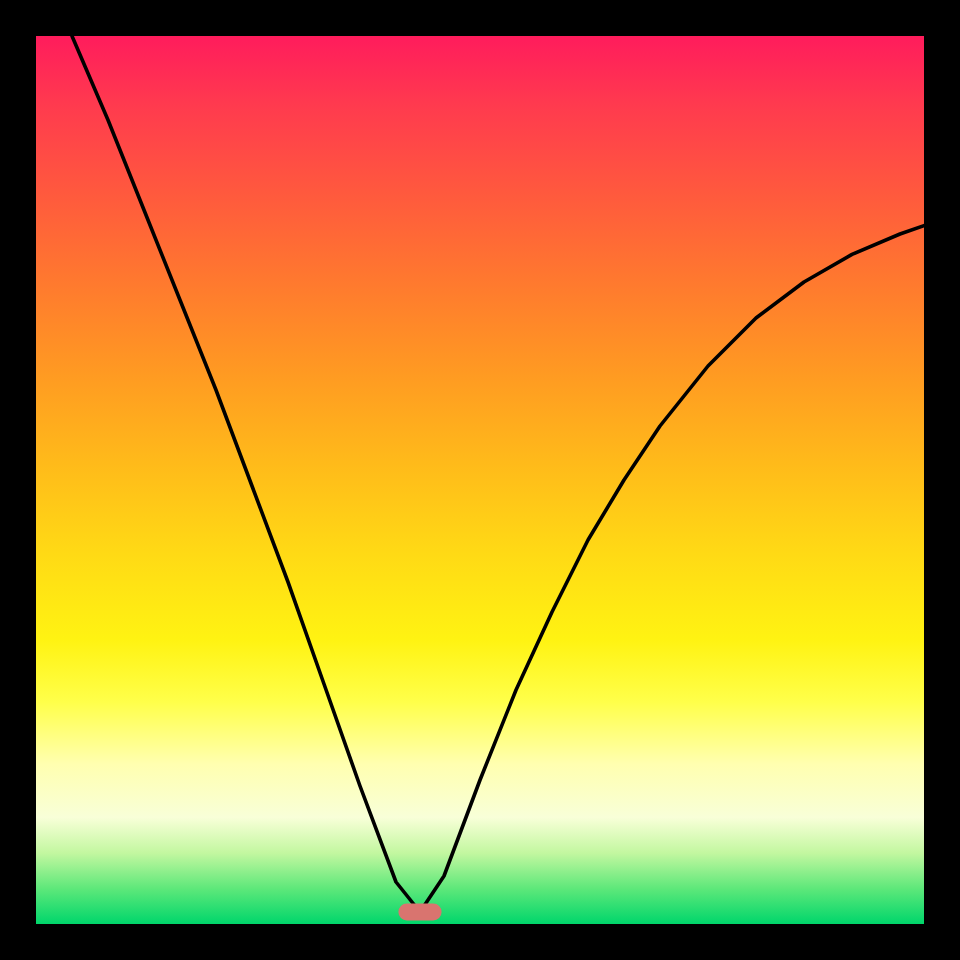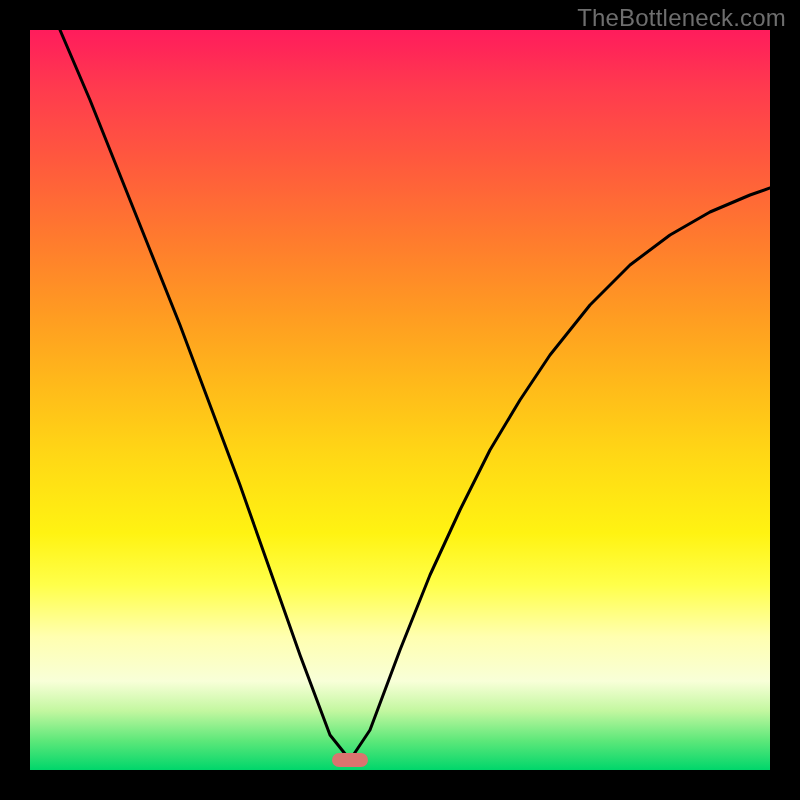--- a/index.html
+++ b/index.html
@@ -70,14 +70,13 @@
 
 <div class="frame">
 
   <div class="plot-area">
     <svg id="curve" class="curve-svg" viewBox="0 0 740 740" preserveAspectRatio="none">
         <path d="M30 0 L60 70 L90 145 L120 220 L150 295 L180 375 L210 455 L240 540 L270 625 L300 705 L320 730 L340 700 L370 620 L400 545 L430 480 L460 420 L490 370 L520 325 L560 275 L600 235 L640 205 L680 182 L720 165 L740 158" fill="none" stroke="#000000" stroke-width="3" stroke-linecap="round" stroke-linejoin="round"></path>
       </svg>
     <div id="marker" class="marker" style="left: 302px; top: 723px; width: 36px; height: 14px;"></div>
   </div>
 
-  <div class="watermark">TheBottleneck.com</div>
 </div>
 
 </body></html>

